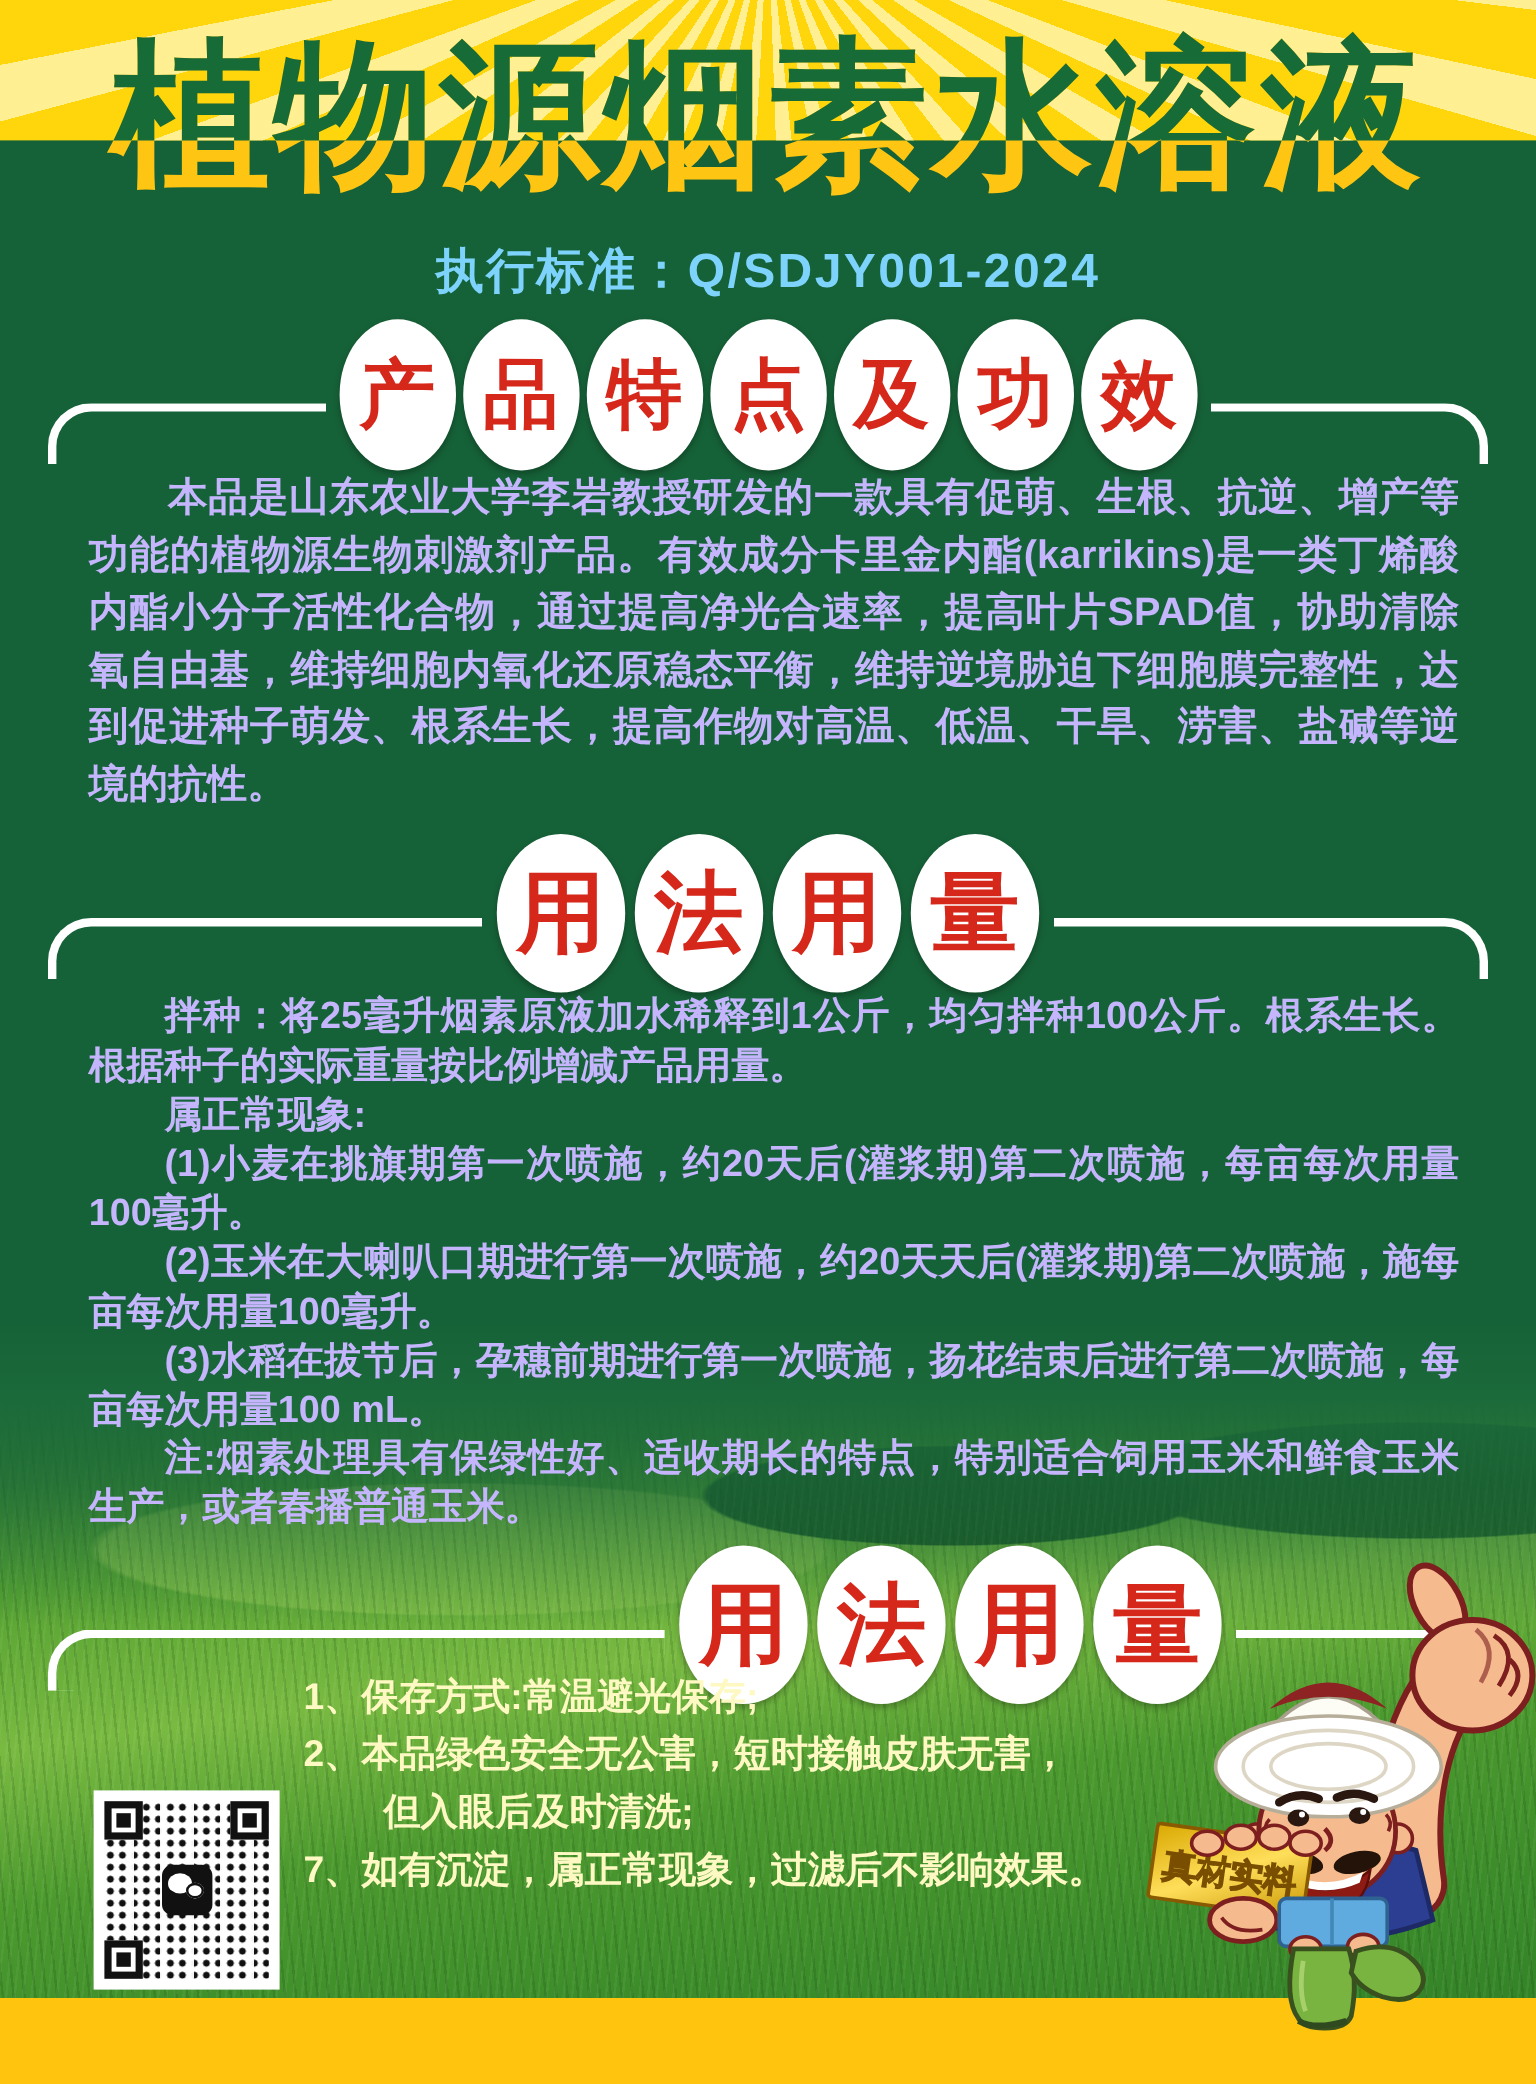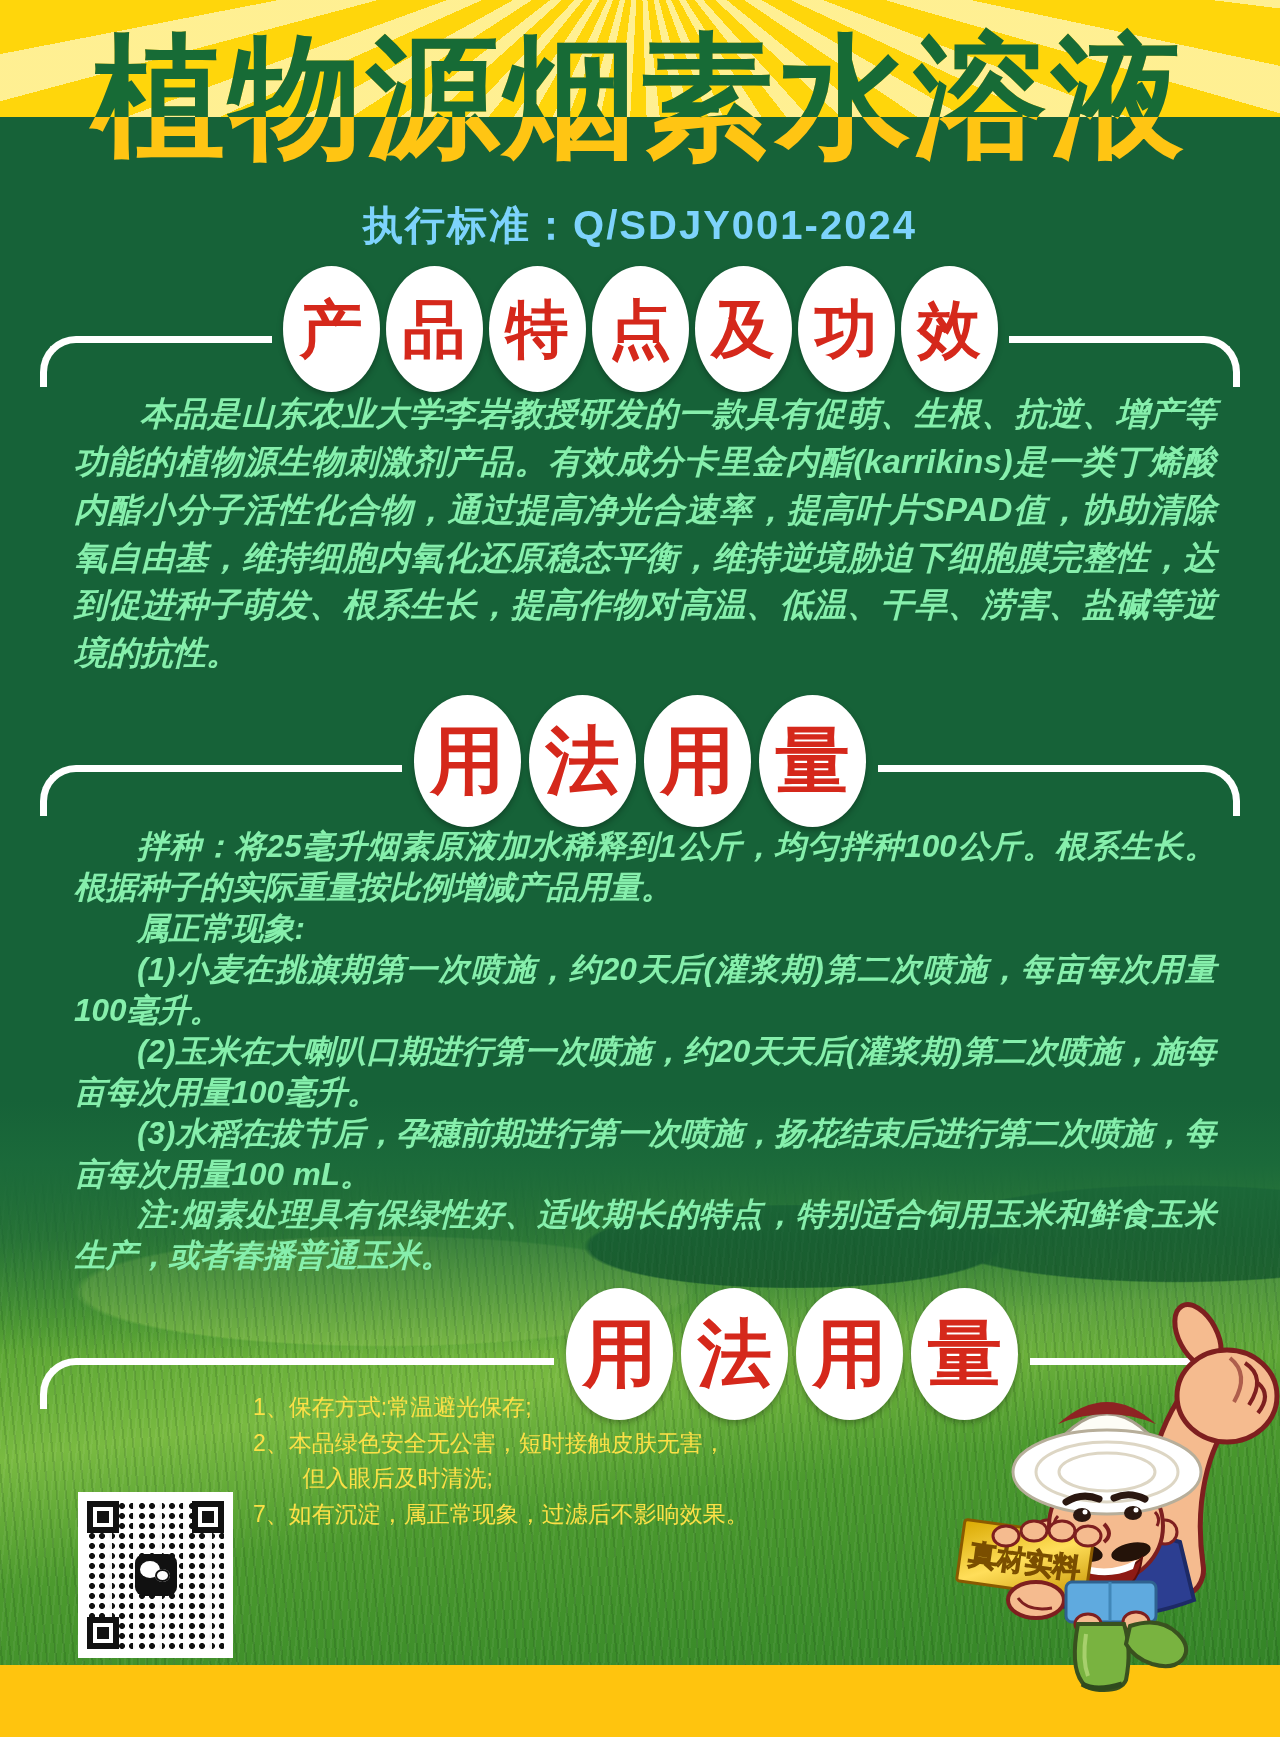--- a/index.html
+++ b/index.html
@@ -31,27 +31,27 @@
   .circle b{color:#D5281B;font-weight:900;line-height:1;}
   .hdr1 .circle{width:97px;height:126px;margin:0 3px;}
   .hdr1 .circle b{font-size:63px;}
   .hdr4 .circle{width:107px;height:132px;margin:0 4px;}
   .hdr4 .circle b{font-size:74px;}
   .hdr1 .hline,.hdr4 .hline{flex:1;margin-top:70px;}
   .third .hline.l{flex:1.45;}
   .third .hline.r{flex:0.58;}
 
   
-  .white-text{color:#86efac;font-weight:700;text-align:justify;z-index:3;font-style:italic;}
+  .white-text{color:#c4b5fd;font-weight:700;text-align:justify;z-index:3;}
   .features-body{position:absolute;top:390px;left:74px;right:64px;font-size:33px;line-height:1.45;text-indent:2em;}
   .usage-body{position:absolute;top:826px;left:74px;right:64px;font-size:31.5px;line-height:1.3;}
   .usage-body p{margin:0;text-indent:2em;}
 
-  .storage-list{position:absolute;top:1390px;left:253px;width:910px;color:#fde047;font-weight:400;
-    font-size:23px;line-height:1.55;z-index:3;text-align:left;}
+  .storage-list{position:absolute;top:1390px;left:253px;width:910px;color:#fef9c3;font-weight:700;
+    font-size:31px;line-height:1.55;z-index:3;text-align:left;}
   .storage-item{white-space:pre-line;padding-left:2.15em;text-indent:-2.15em;}
 
   
   .field-photo{position:absolute;left:0;top:1100px;right:0;height:637px;z-index:1;
     background-image:
       linear-gradient(180deg,#166238 0%,#1B6A3A 10%,rgba(22,98,56,.65) 22%,rgba(22,98,56,0) 40%),
       repeating-linear-gradient(96deg, rgba(255,255,255,.05) 0 2px, rgba(0,0,0,0) 2px 7px),
       repeating-linear-gradient(84deg, rgba(12,50,12,.14) 0 2px, rgba(0,0,0,0) 2px 9px),
       radial-gradient(ellipse 300px 60px at 62% 23%, #1E5A26 0 68%, rgba(0,0,0,0) 70%),
       radial-gradient(ellipse 360px 70px at 92% 21%, #246127 0 68%, rgba(0,0,0,0) 70%),

